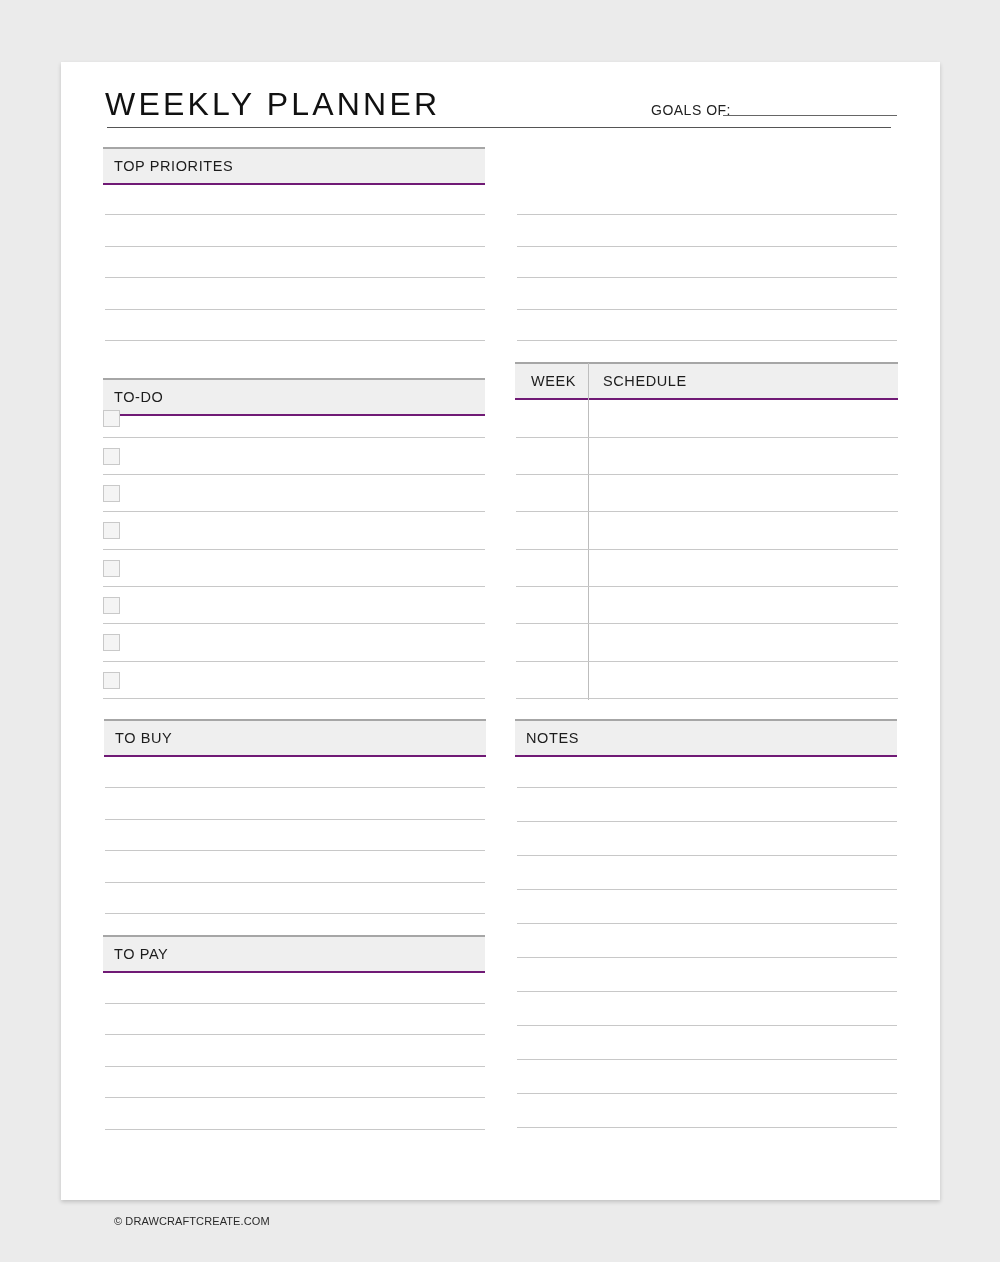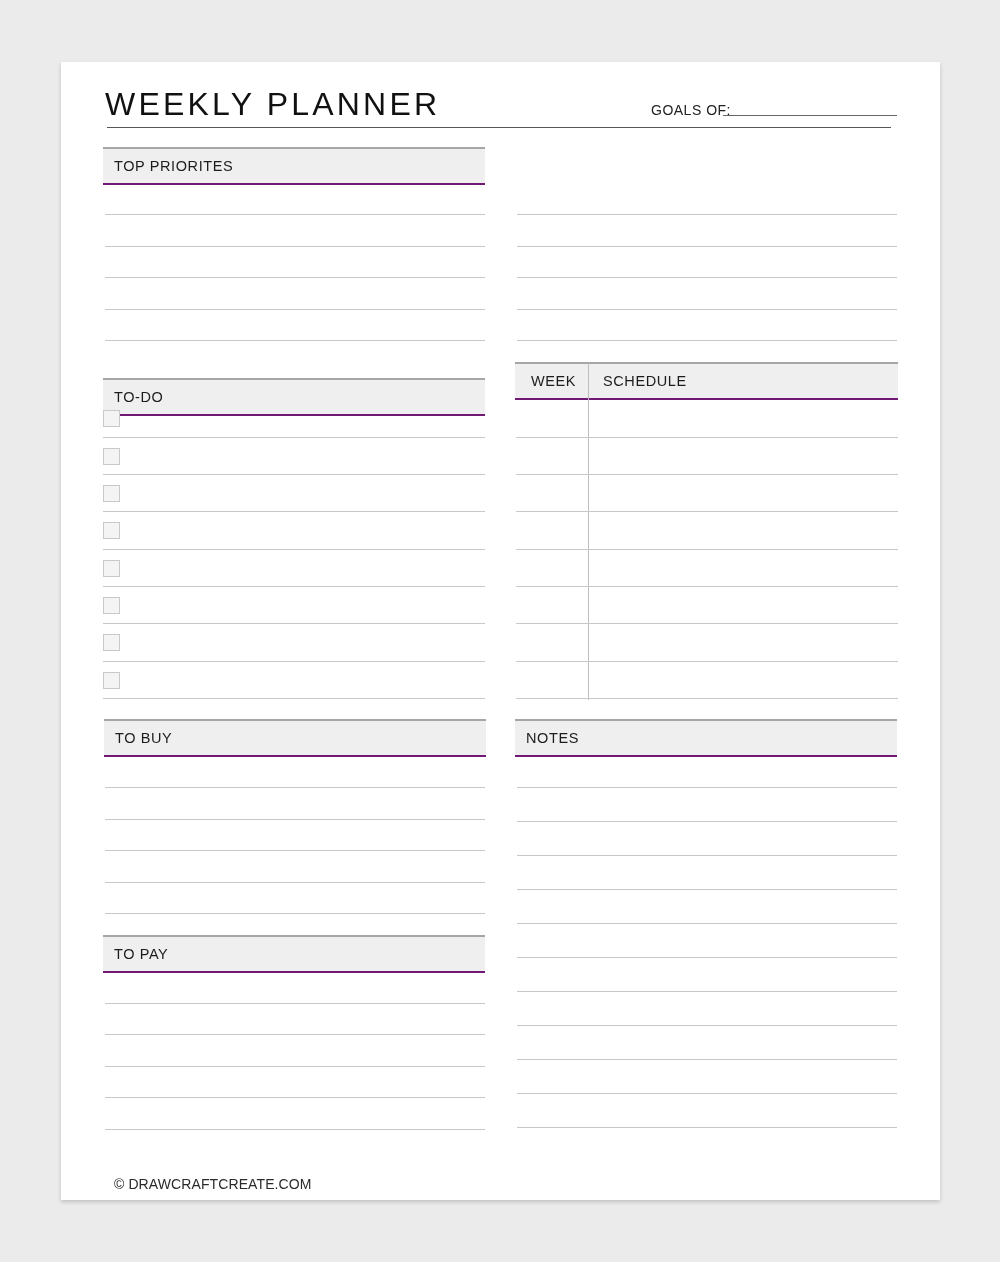--- a/index.html
+++ b/index.html
@@ -55,21 +55,21 @@
     position: absolute; width: 17px; height: 17px;
     box-sizing: border-box;
     border: 1.5px solid #c9c9c9;
     background: #f4f4f4;
   }
   .vdivider {
     position: absolute; width: 0;
     border-left: 1.5px solid #bdbdbd;
   }
   .footer {
-    left: 53px; top: 1114px; font-size: 14px; color: #2a2a2a; letter-spacing: 0.1px;
+    left: 53px; top: 1153px; font-size: 11px; color: #2a2a2a; letter-spacing: 0.1px;
   }
 </style>
 </head>
 <body>
 
 <div class="page">
 
   <h1 class="abs title">WEEKLY PLANNER</h1>
   <div class="abs title-rule"></div>
 

